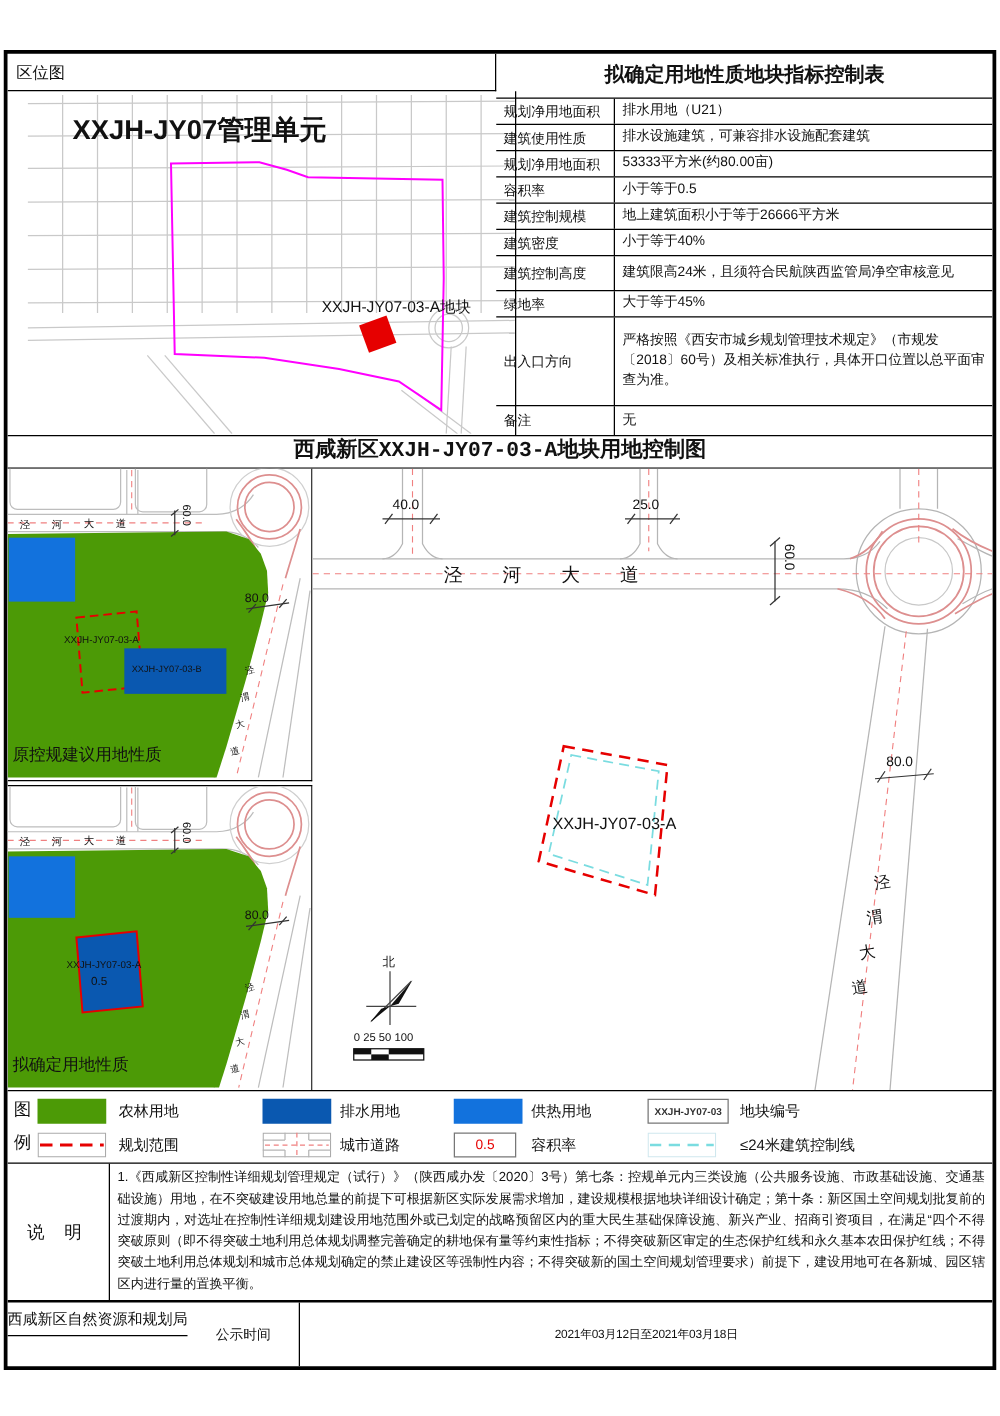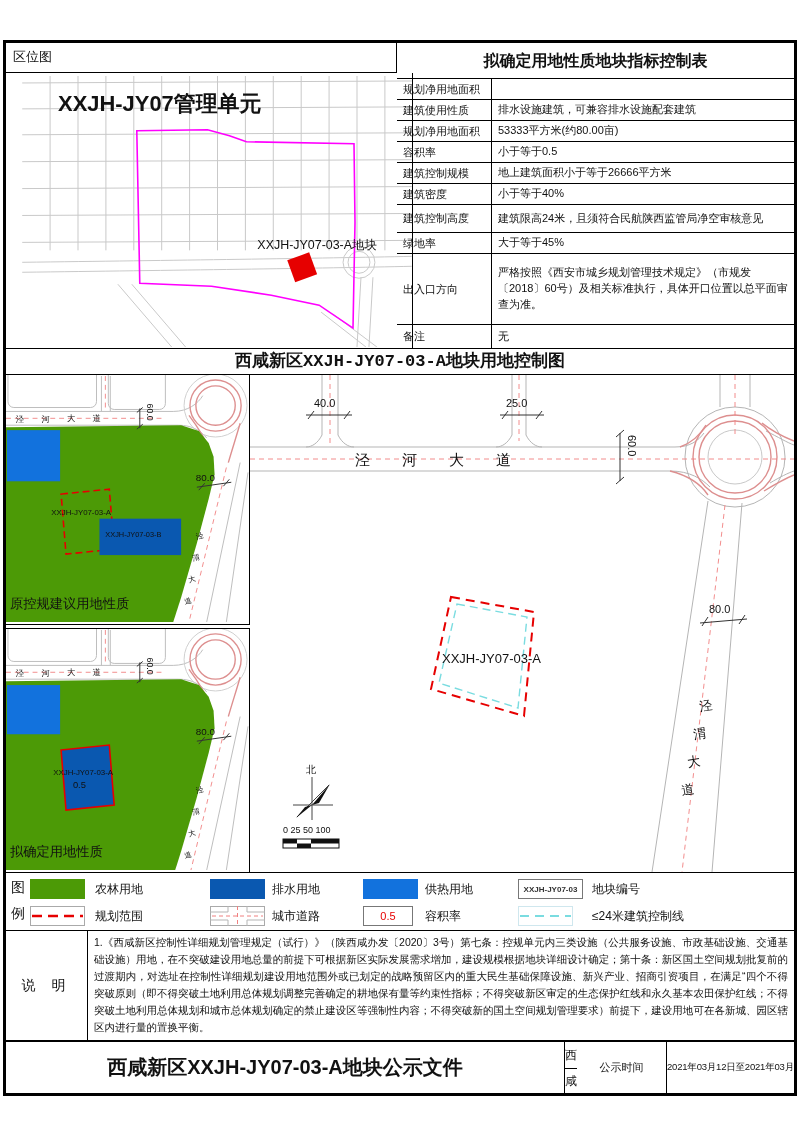--- a/index.html
+++ b/index.html
@@ -4,21 +4,21 @@
 <style>
   * { margin:0; padding:0; box-sizing:border-box; }
   html,body { background:#ffffff; }
   body { width:800px; height:1133px; font-family:"Liberation Sans", sans-serif; color:#111; }
   .page { position:relative; width:800px; height:1133px; background:#fff; overflow:hidden; }
   .doc { position:absolute; left:3px; top:40px; width:794px; height:1056px; border:3px solid #000; overflow:hidden; }
   .abs { position:absolute; }
 
   
   .loc-header { left:0; top:0; width:391px; height:30px; border-right:1px solid #000; border-bottom:1px solid #000;
-                font-size:13px; font-weight:500; line-height:29px; padding-left:7px;font-family:Liberation Mono, monospace; }
+                font-size:13px; font-weight:500; line-height:29px; padding-left:7px; }
   .loc-map { left:16px; top:30px; width:391px; height:275px; border-right:1px solid #000000; }
 
   
   .ind-panel { left:391px; top:0; width:397px; height:305px; }
   .ind-title { height:36px; border-bottom:1px solid #000; text-align:center; line-height:36px; font-size:16px; font-weight:600; }
   .ind-row { display:flex; border-bottom:1px solid #000; font-size:11px; }
   .ind-row:last-child { border-bottom:none; }
   .ind-label { width:95px; border-right:1px solid #000; display:flex; align-items:center; padding-left:6px; flex:none; }
   .ind-value { flex:1; display:flex; align-items:center; padding:1px 4px 1px 6px; line-height:1.45; }
 
@@ -103,20 +103,21 @@
         <polygon points="266,188 288,180 296,202 274,210" fill="#E60000"></polygon>
         <text x="36" y="38" font-size="22" font-weight="600">XXJH-JY07管理单元</text>
         <text x="236" y="177" font-size="12.5">XXJH-JY07-03-A地块</text>
       </svg>
     </div>
 
     <div class="abs ind-panel">
       <div class="ind-title">拟确定用地性质地块指标控制表</div>
       <div class="ind-row" style="height:21px">
         <div class="ind-label">规划净用地面积</div>
+        <div class="ind-value">排水用地（U21）</div>
       </div>
       <div class="ind-row" style="height:21px">
         <div class="ind-label">建筑使用性质</div>
         <div class="ind-value">排水设施建筑，可兼容排水设施配套建筑</div>
       </div>
       <div class="ind-row" style="height:21px">
         <div class="ind-label">规划净用地面积</div>
         <div class="ind-value">53333平方米(约80.00亩)</div>
       </div>
       <div class="ind-row" style="height:21px">
@@ -416,21 +417,20 @@
     </div>
 
     <div class="abs notes-band">
       <div class="notes-head">说 明</div>
       <div class="notes-body">
         <div>1.《西咸新区控制性详细规划管理规定（试行）》（陕西咸办发〔2020〕3号）第七条：控规单元内三类设施（公共服务设施、市政基础设施、交通基础设施）用地，在不突破建设用地总量的前提下可根据新区实际发展需求增加，建设规模根据地块详细设计确定；第十条：新区国土空间规划批复前的过渡期内，对选址在控制性详细规划建设用地范围外或已划定的战略预留区内的重大民生基础保障设施、新兴产业、招商引资项目，在满足“四个不得突破原则（即不得突破土地利用总体规划调整完善确定的耕地保有量等约束性指标；不得突破新区审定的生态保护红线和永久基本农田保护红线；不得突破土地利用总体规划和城市总体规划确定的禁止建设区等强制性内容；不得突破新的国土空间规划管理要求）前提下，建设用地可在各新城、园区辖区内进行量的置换平衡。</div>
       </div>
     </div>
 
     <div class="abs footer-band">
-      <div class="footer-title">西咸新区XXJH-JY07-03-A地块公示文件</div>
       <div class="footer-right">
         <div class="footer-agency">西咸新区自然资源和规划局</div>
         <div class="footer-pub">
           <div class="footer-pub-label">公示时间</div>
           <div class="footer-pub-value">2021年03月12日至2021年03月18日</div>
         </div>
       </div>
     </div>
 
   </div>

